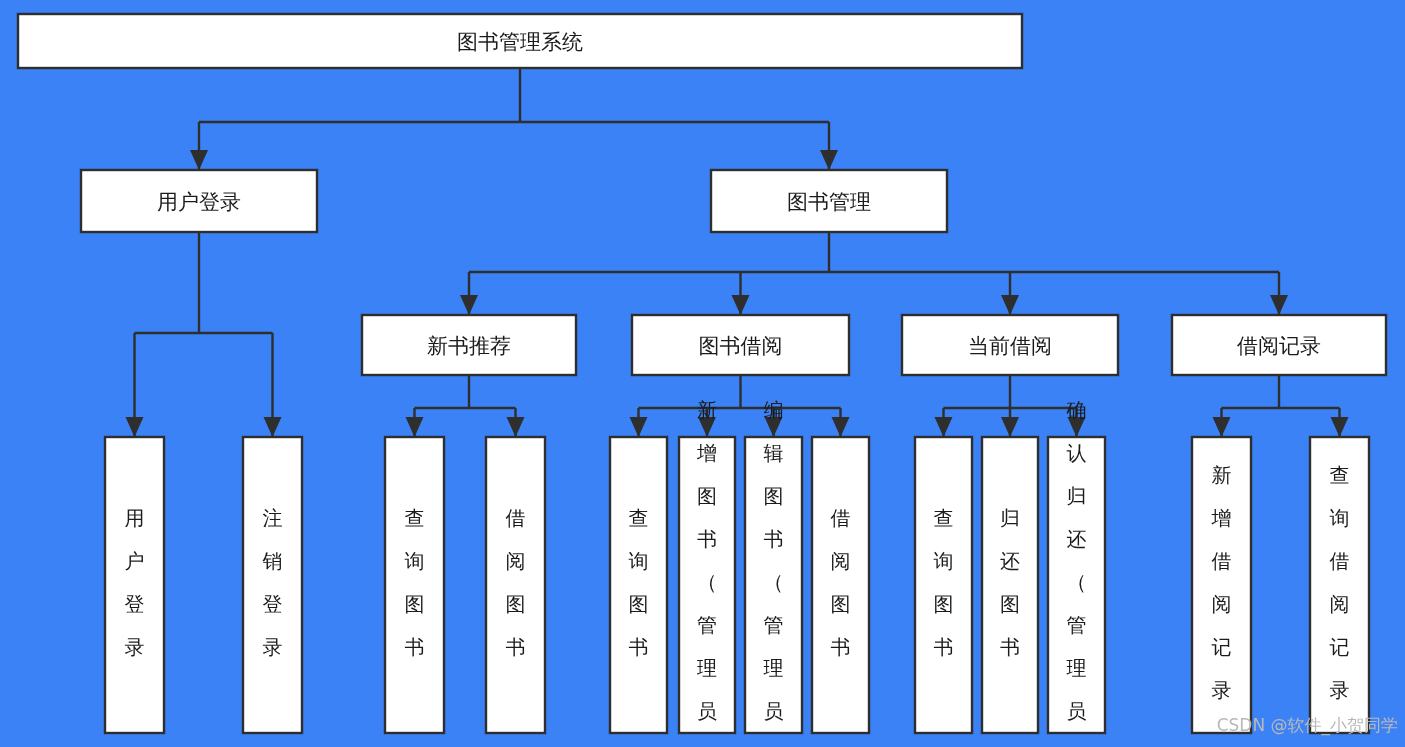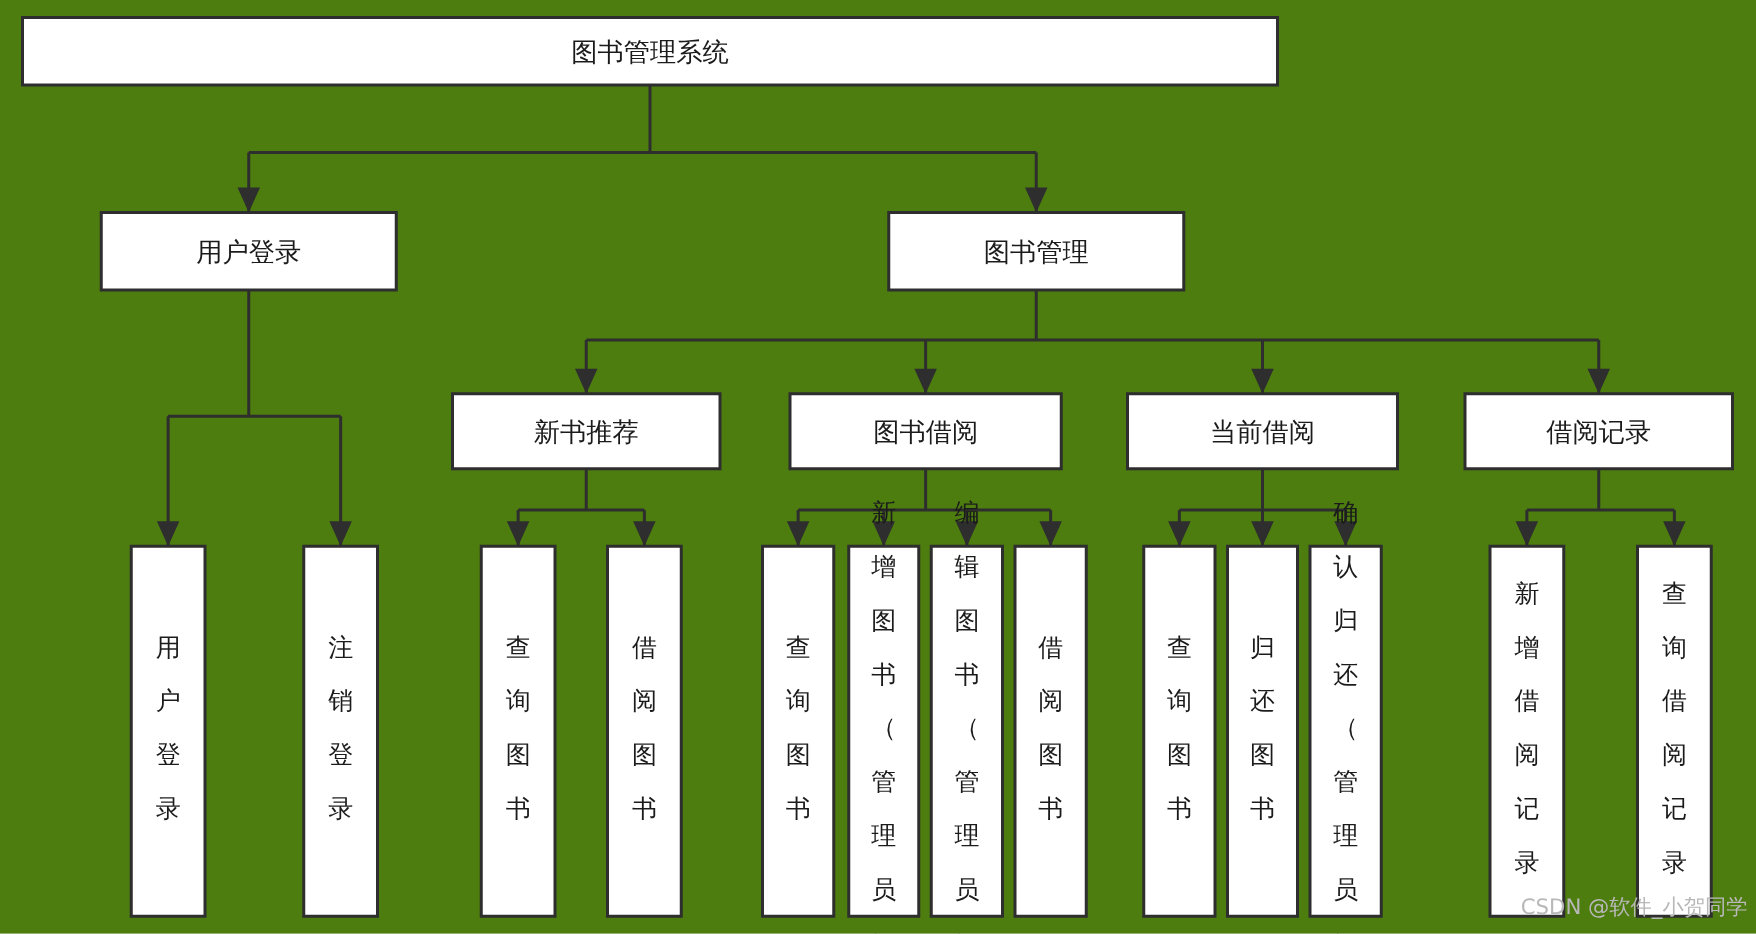--- a/index.html
+++ b/index.html
@@ -8,21 +8,21 @@
     padding: 0;
     background: #ffffff;
   }
   body {
     font-family: "DejaVu Sans", "Liberation Sans", sans-serif;
   }
   #diagram-root {
     position: relative;
     width: 1405px;
     height: 747px;
-    background: #4d7c0f;
+    background: #3b82f6;
     overflow: hidden;
   }
   svg.diagram-canvas {
     position: absolute;
     left: 0;
     top: 0;
     width: 1405px;
     height: 747px;
     display: block;
   }

